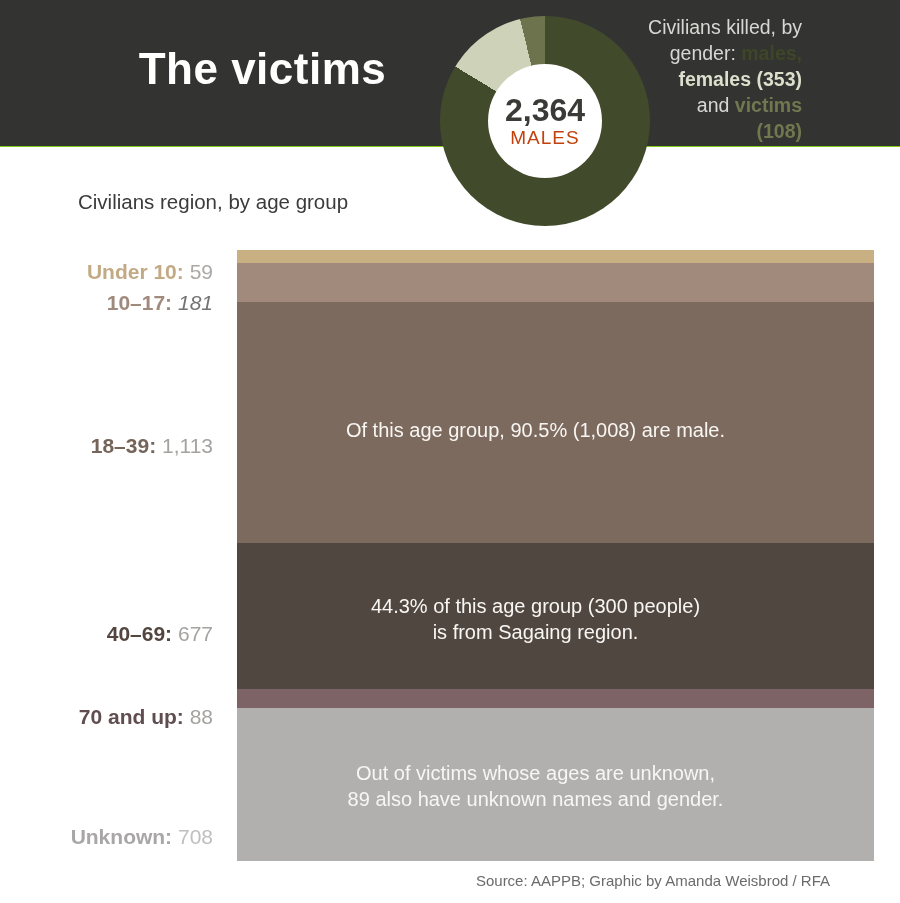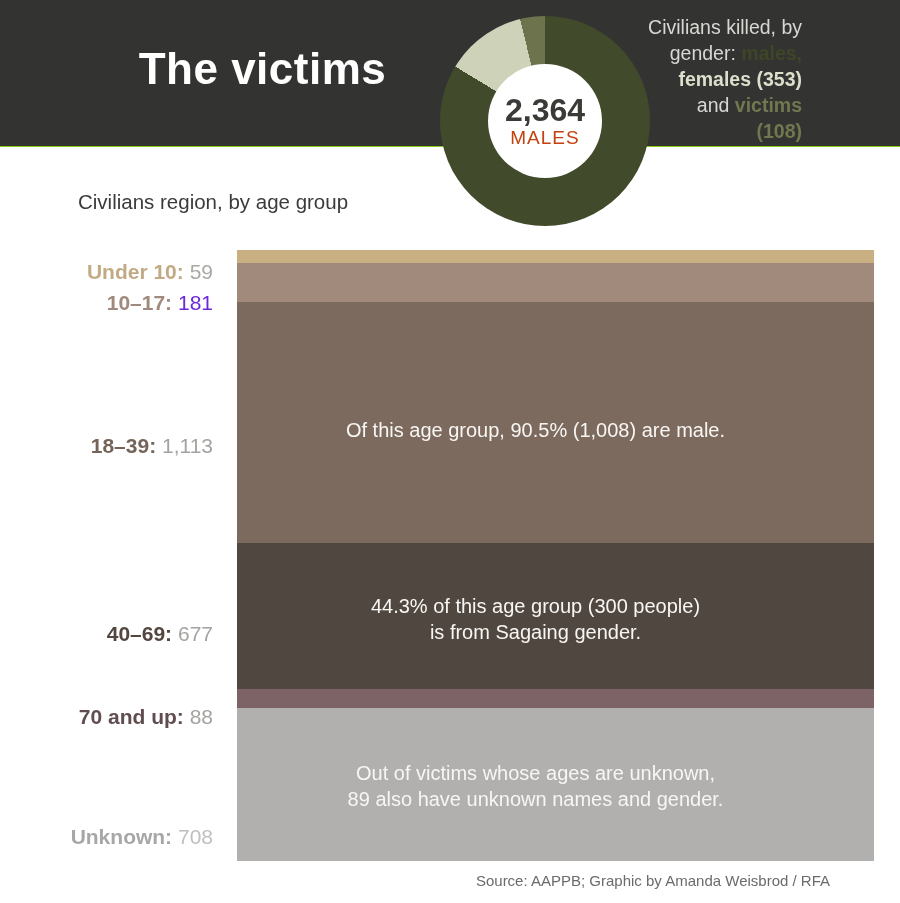--- a/index.html
+++ b/index.html
@@ -79,34 +79,34 @@
       <div class="bar-seg" style="height: 12.76px; background: rgb(201, 176, 131);"></div>
       <div class="bar-seg" style="height: 39.13px; background: rgb(161, 137, 124);"></div>
       <div class="bar-seg" style="height: 240.64px; background: rgb(125, 106, 94);">
         <div class="annotation" style="transform: translateY(8px);">
           <div>Of this age group, 90.5% (1,008) are male.</div>
         </div>
       </div>
       <div class="bar-seg" style="height: 146.37px; background: rgb(81, 71, 65);">
         <div class="annotation" style="transform: translateY(3px);">
           <div>44.3% of this age group (300 people)</div>
-          <div>is from Sagaing gender.</div>
+          <div>is from Sagaing region.</div>
         </div>
       </div>
       <div class="bar-seg" style="height: 19.03px; background: rgb(125, 98, 102);"></div>
       <div class="bar-seg" style="height: 153.07px; background: rgb(177, 176, 174);">
         <div class="annotation" style="transform: translateY(2px);">
           <div>Out of victims whose ages are unknown,</div>
           <div>89 also have unknown names and gender.</div>
         </div>
       </div>
     </div>
   <div class="age-labels">
       <div class="age-label" style="top: 256.4px;"><span class="cat" style="color: rgb(194, 170, 132);">Under 10: </span><span class="num" style="color: rgb(171, 169, 166);">59</span></div>
-      <div class="age-label" style="top: 287.3px;"><span class="cat" style="color: rgb(160, 137, 125);">10–17: </span><span class="num" style="color: #6d28d9;">181</span></div>
+      <div class="age-label" style="top: 287.3px;"><span class="cat" style="color: rgb(160, 137, 125);">10–17: </span><span class="num" style="color: #737373; font-style: italic;">181</span></div>
       <div class="age-label" style="top: 430.2px; margin-left: 19px;"><span class="cat" style="color: rgb(116, 100, 89);">18–39: </span><span class="num" style="color: rgb(165, 163, 160);">1,113</span></div>
       <div class="age-label" style="top: 617.7px;"><span class="cat" style="color: rgb(82, 70, 63);">40–69: </span><span class="num" style="color: rgb(165, 163, 160);">677</span></div>
       <div class="age-label" style="top: 701.4px;"><span class="cat" style="color: rgb(96, 77, 80);">70 and up: </span><span class="num" style="color: rgb(165, 163, 160);">88</span></div>
       <div class="age-label" style="top: 820.5px;"><span class="cat" style="color: rgb(168, 166, 167);">Unknown: </span><span class="num" style="color: rgb(192, 190, 190);">708</span></div>
     </div>
 
   <div class="footer">Source: AAPPB; Graphic by Amanda Weisbrod / RFA</div>
 </div>
 
 </body></html>

